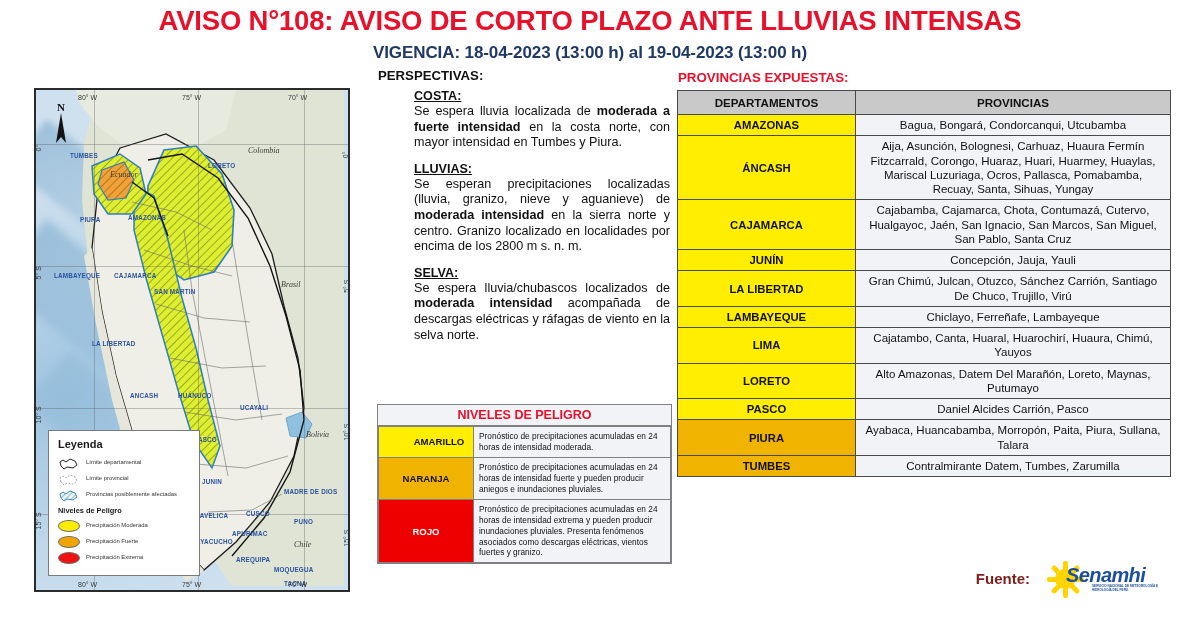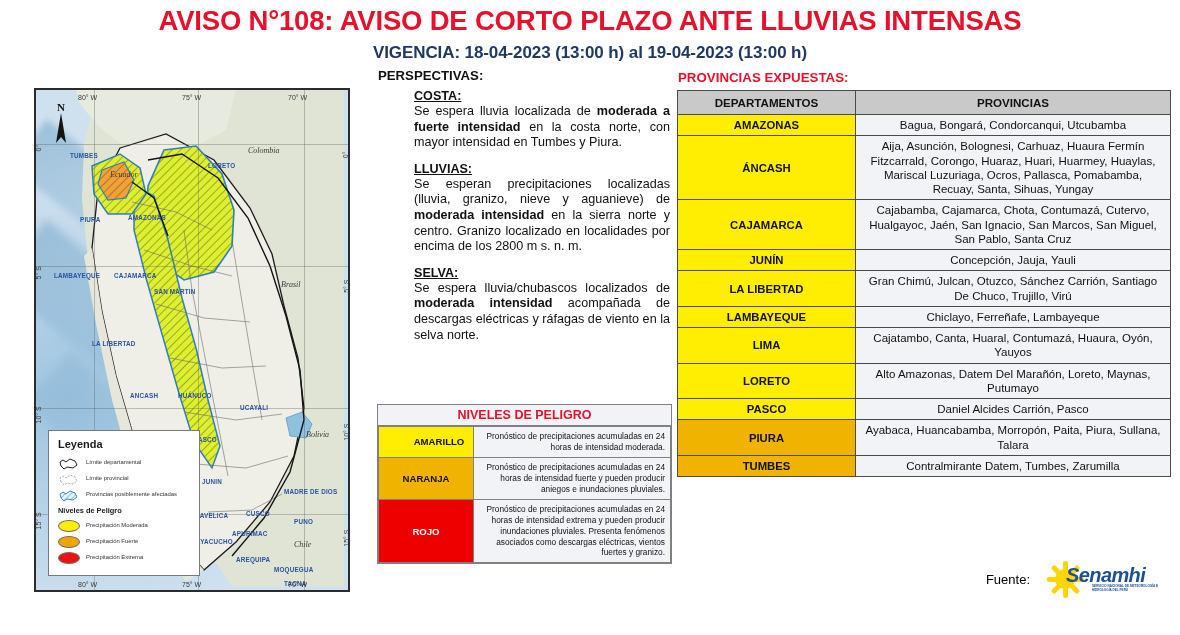--- a/index.html
+++ b/index.html
@@ -110,21 +110,21 @@
     text-align:center;color:#e8102a;font-weight:bold;font-size:12.5px;
     padding:3px 0 3px 0;border-bottom:1px solid #808080;background:#f2f3f7;
   }
   .niv-tbl{width:100%;border-collapse:collapse;}
   .niv-tbl td{border:1px solid #808080;vertical-align:middle;}
   .niv-lab{
     width:68px;text-align:center;font-weight:bold;font-size:9.6px;color:#111;
     padding:4px 0;
   }
   .niv-desc{
-    text-align:right;font-size:8.3px;color:#111;line-height:1.32;padding:4px 5px;background:#f2f3f7;
+    text-align:left;font-size:8.3px;color:#111;line-height:1.32;padding:4px 5px;background:#f2f3f7;
   }
 
   
   .prov-title{
     position:absolute;left:678px;top:70px;font-size:13.3px;font-weight:bold;color:#e8102a;
   }
   .prov-tbl{
     position:absolute;left:677px;top:90px;width:494px;
     border-collapse:collapse;table-layout:fixed;
   }
@@ -136,21 +136,21 @@
   .col-dep{width:177px;}
   .td-dep{
     text-align:center;font-weight:bold;font-size:11.3px;color:#111;padding:3px 2px;
   }
   .td-prov{
     text-align:center;font-size:11.5px;color:#111;background:#f2f3f7;
     padding:3px 7px;line-height:1.24;
   }
 
   
-  .fuente{position:absolute;right:150px;bottom:17px;font-size:13px;font-weight:normal;color:#000000;}
+  .fuente{position:absolute;right:150px;bottom:17px;font-size:15px;font-weight:bold;color:#7f1d1d;}
   .logo{position:absolute;right:8px;bottom:4px;width:136px;height:42px;}
   .sun{position:absolute;left:10px;top:2px;width:38px;height:38px;}
   .sun-core{position:absolute;left:50%;top:50%;width:20px;height:20px;margin:-10px 0 0 -10px;background:#ffd400;border-radius:50%;}
   .ray{position:absolute;left:50%;top:50%;width:5px;height:19px;margin:-9.5px 0 0 -2.5px;background:#ffd400;border-radius:2px;transform-origin:50% 50%;}
   .brand{position:absolute;left:30px;top:6px;font-size:20px;font-weight:bold;font-style:italic;color:#1b4f9c;letter-spacing:-0.6px;font-family:"Liberation Sans",sans-serif;}
   .brand-sub{position:absolute;left:56px;top:27px;font-size:3.1px;color:#1b4f9c;line-height:1.25;width:78px;font-weight:bold;}
 </style>
 </head>
 <body>
 
@@ -405,21 +405,21 @@
       <tr>
         <td class="td-dep" style="background:#ffee00;">LA LIBERTAD</td>
         <td class="td-prov">Gran Chimú, Julcan, Otuzco, Sánchez Carrión, Santiago De Chuco, Trujillo, Virú</td>
       </tr>
       <tr>
         <td class="td-dep" style="background:#ffee00;">LAMBAYEQUE</td>
         <td class="td-prov">Chiclayo, Ferreñafe, Lambayeque</td>
       </tr>
       <tr>
         <td class="td-dep" style="background:#ffee00;">LIMA</td>
-        <td class="td-prov">Cajatambo, Canta, Huaral, Contumazá, Huaura, Oyón, Yauyos</td>
+        <td class="td-prov">Cajatambo, Canta, Huaral, Huarochirí, Huaura, Chimú, Yauyos</td>
       </tr>
       <tr>
         <td class="td-dep" style="background:#ffee00;">LORETO</td>
         <td class="td-prov">Alto Amazonas, Datem Del Marañón, Loreto, Maynas, Putumayo</td>
       </tr>
       <tr>
         <td class="td-dep" style="background:#ffee00;">PASCO</td>
         <td class="td-prov">Daniel Alcides Carrión, Pasco</td>
       </tr>
       <tr>

